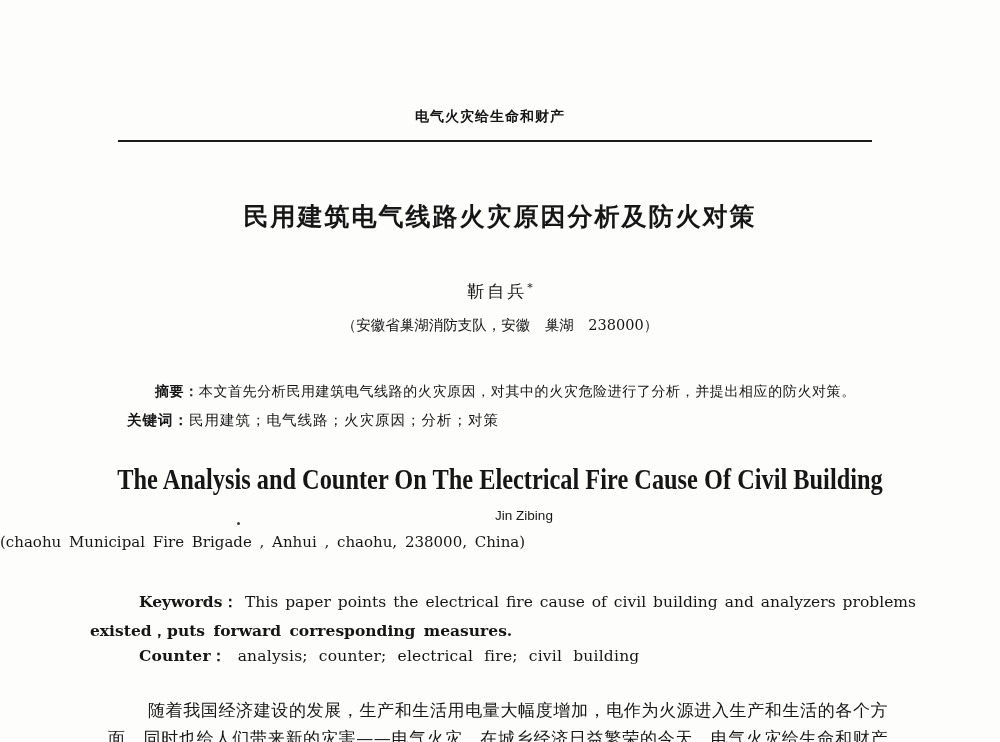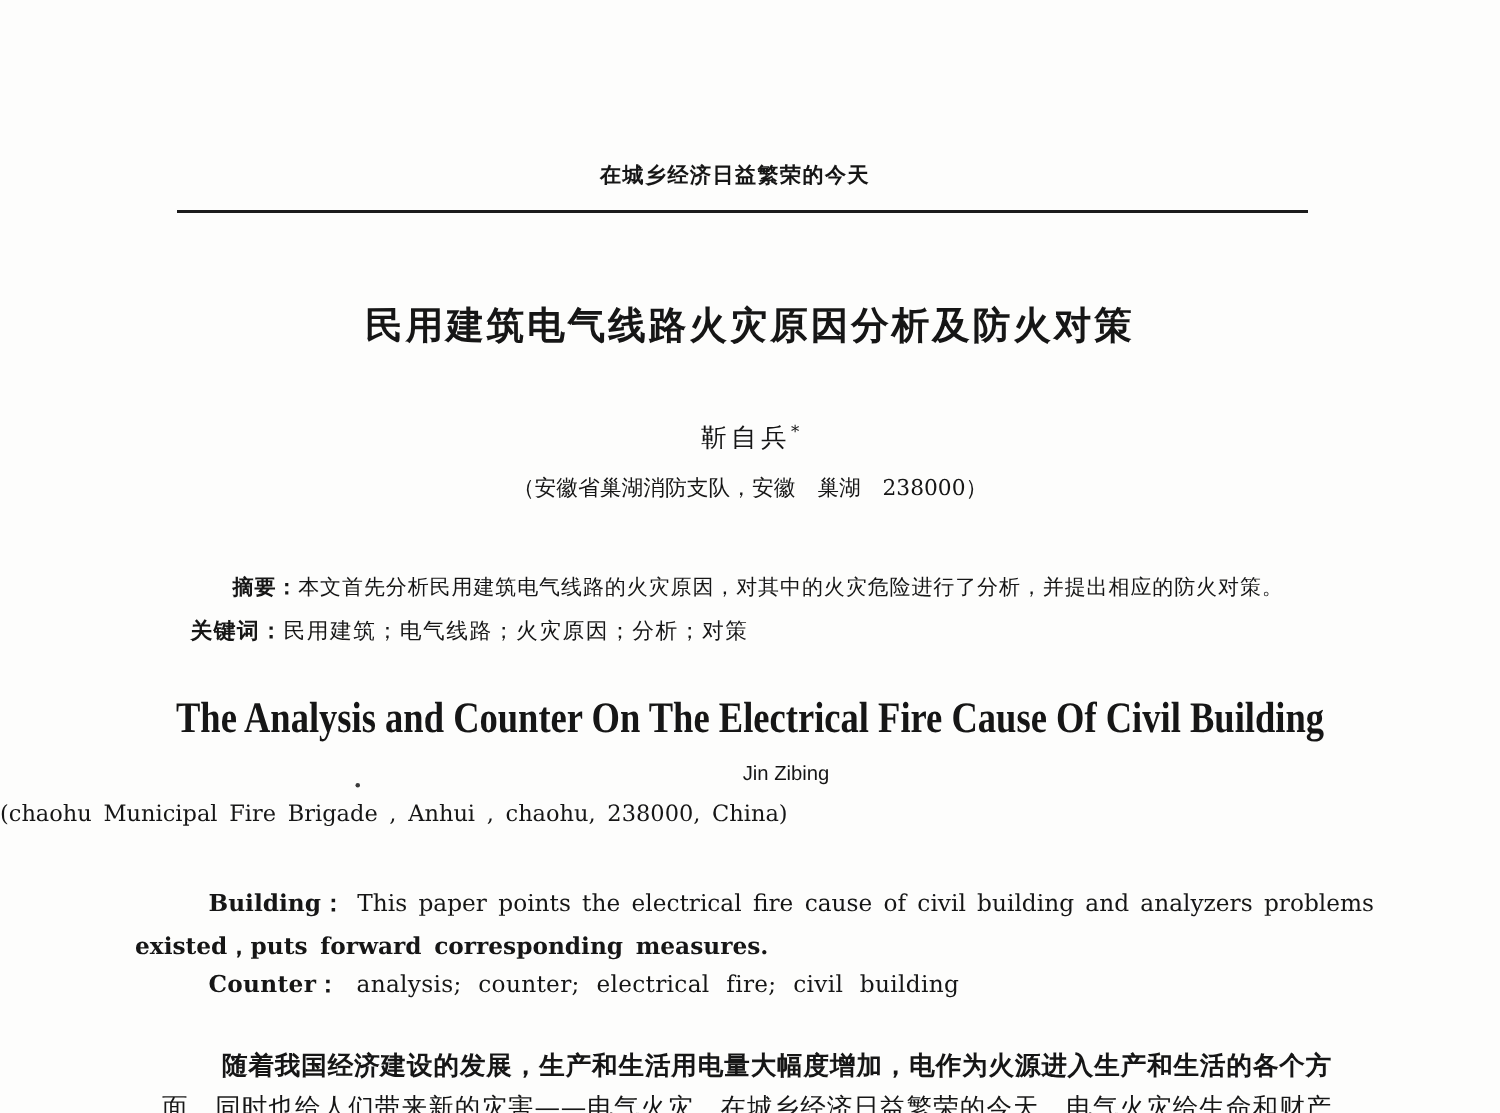--- a/index.html
+++ b/index.html
@@ -62,38 +62,38 @@
     position:absolute; top:621px; left:90px; font-size:15.5px; word-spacing:3px;font-weight:bold;
   }
   .en-keywords {
     position:absolute; top:646px; left:139px; font-size:15.5px;
     word-spacing:6px; letter-spacing:0.2px;
   }
   .label-en { font-weight:bold; word-spacing:0; }
   .body-line1 {
     position:absolute; top:699px; left:108px; width:780px;
     font-size:17px; letter-spacing:0.5px; text-indent:40px;
-    text-align:justify; text-align-last:justify;font-weight:bold;
+    text-align:justify; text-align-last:justify;
   }
   .body-line2 {
     position:absolute; top:727px; left:108px; width:780px;
     font-size:17px; letter-spacing:0.5px;
     text-align:justify; text-align-last:justify;
   }
   .artifact-dot {
     position:absolute; top:522px; left:237px; width:3px; height:3px;
     background:#3a3a3a; border-radius:50%;
   }
 </style>
 </head>
 <body>
 
 <div class="page">
 
-  <div class="running-header">在城乡经济日益繁荣的今天</div>
+  <div class="running-header">电气火灾给生命和财产</div>
 
   <div class="rule"></div>
 
   <div class="cn-title">民用建筑电气线路火灾原因分析及防火对策</div>
 
   <div class="cn-author"><span>靳自兵</span><sup>*</sup></div>
 
   <div class="cn-affiliation">（安徽省巢湖消防支队，安徽　巢湖　238000）</div>
 
   <div class="cn-abstract"><span class="label-cn">摘要：</span><span>本文首先分析民用建筑电气线路的火灾原因，对其中的火灾危险进行了分析，并提出相应的防火对策。</span></div>
@@ -101,21 +101,21 @@
   <div class="cn-keywords"><span class="label-cn">关键词：</span><span>民用建筑；电气线路；火灾原因；分析；对策</span></div>
 
   <div class="en-title">The Analysis and Counter On The Electrical Fire Cause Of Civil Building</div>
 
   <div class="artifact-dot"></div>
 
   <div class="en-author">Jin Zibing</div>
 
   <div class="en-affiliation">(chaohu Municipal Fire Brigade , Anhui , chaohu, 238000, China)</div>
 
-  <div class="en-abstract-line1"><span class="label-en">Building：</span> <span>This paper points the electrical fire cause of civil building and analyzers problems</span></div>
+  <div class="en-abstract-line1"><span class="label-en">Keywords：</span> <span>This paper points the electrical fire cause of civil building and analyzers problems</span></div>
 
   <div class="en-abstract-line2">existed，puts forward corresponding measures.</div>
 
   <div class="en-keywords"><span class="label-en">Counter：</span> <span>analysis; counter; electrical fire; civil building</span></div>
 
   <div class="body-line1">随着我国经济建设的发展，生产和生活用电量大幅度增加，电作为火源进入生产和生活的各个方</div>
 
   <div class="body-line2">面，同时也给人们带来新的灾害——电气火灾。在城乡经济日益繁荣的今天，电气火灾给生命和财产</div>
 
 </div>

